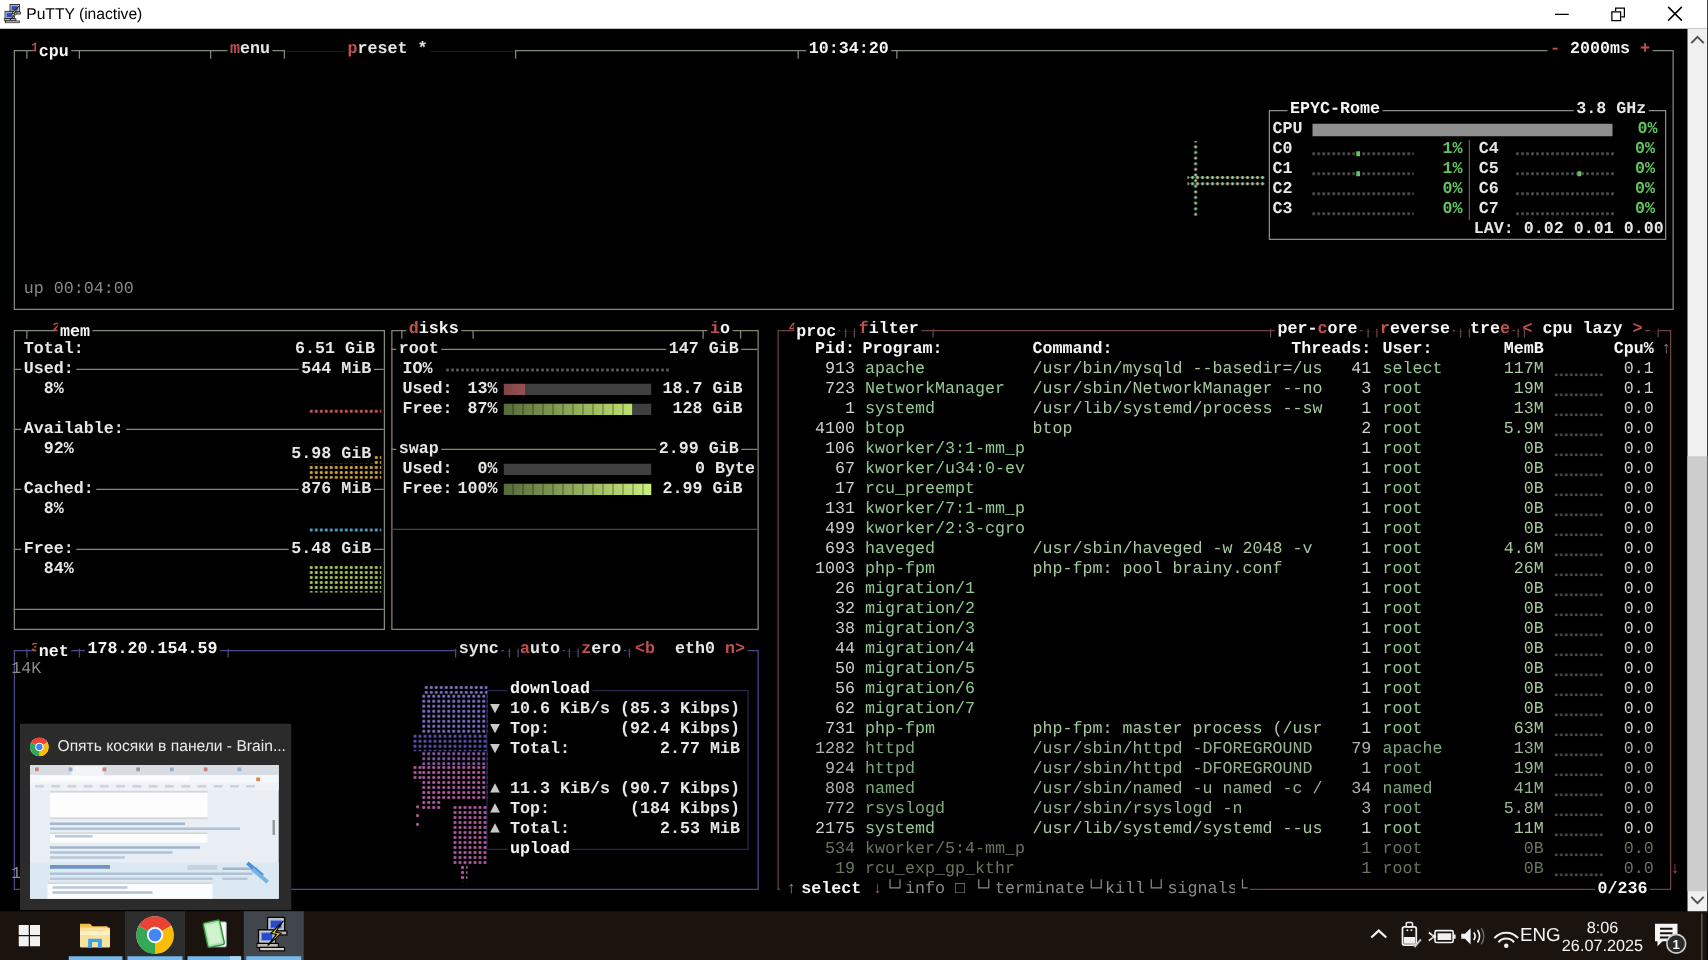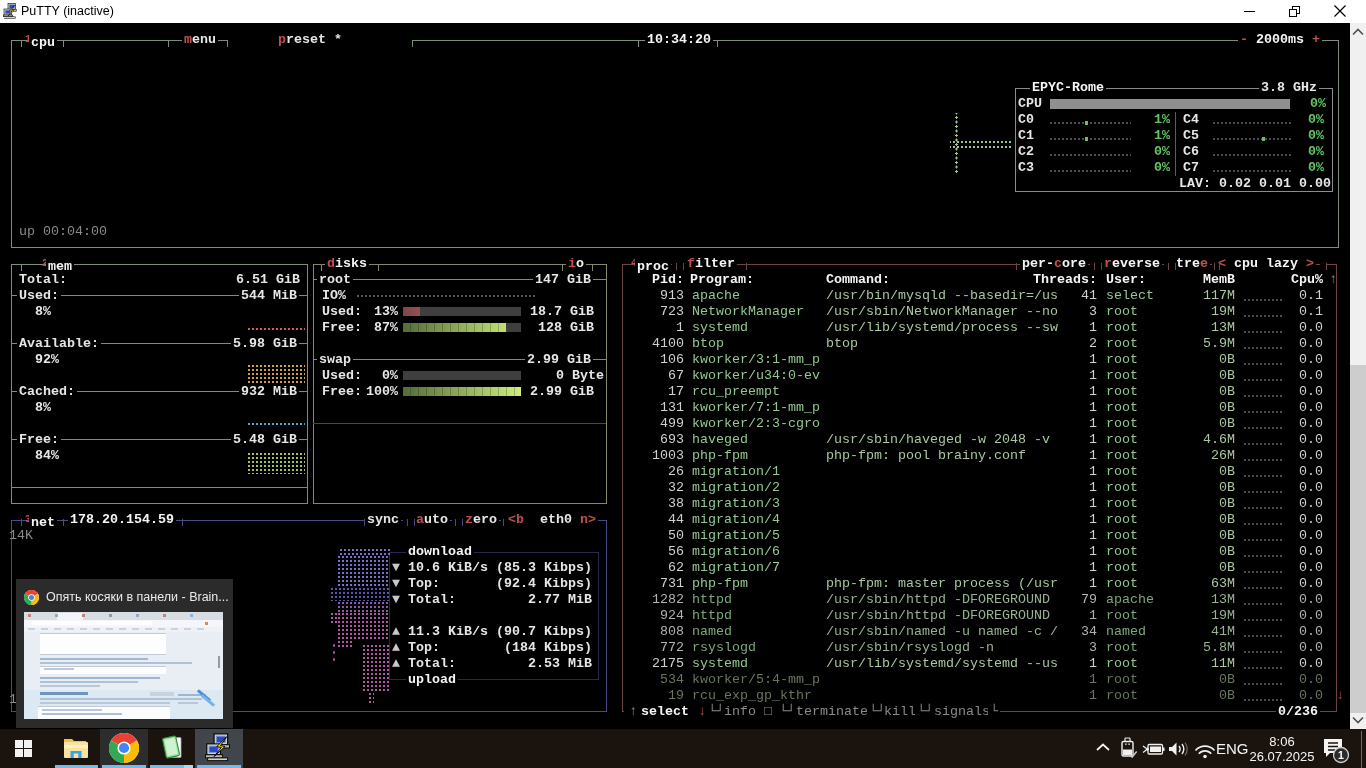--- a/index.html
+++ b/index.html
@@ -81,26 +81,26 @@
 <div style="position:absolute;left:63px;top:264px;width:1px;height:7px;background:#7d8e7d;z-index:2"></div>
 <div class="t w" style="position:absolute;left:19px;top:272px;;z-index:3">Total:</div>
 <div class="t w" style="position:absolute;left:236px;top:272px;;z-index:3">6.51 GiB</div>
 <div style="position:absolute;left:11px;top:295px;width:296px;height:1px;background:#7d8e7d;z-index:1"></div>
 <div class="t " style="position:absolute;left:19px;top:288px;;z-index:3"><span class="w bg">Used:</span></div>
 <div class="t " style="position:absolute;left:241px;top:288px;;z-index:3"><span class="w bg">544 MiB</span></div>
 <div class="t w" style="position:absolute;left:35px;top:304px;;z-index:3">8%</div>
 <div style="position:absolute;left:247px;top:327px;width:58px;height:4px;background-image:radial-gradient(circle,#cf5a5a 0 1px,transparent 1.4px);background-size:4px 4px;z-index:2"></div>
 <div style="position:absolute;left:11px;top:343px;width:296px;height:1px;background:#7d8e7d;z-index:1"></div>
 <div class="t " style="position:absolute;left:19px;top:336px;;z-index:3"><span class="w bg">Available:</span></div>
-<div class="t " style="position:absolute;left:233px;top:336px;;z-index:3"><span class="w bg">5.98 GiB</span></div>
+<div class="t " style="position:absolute;left:233px;top:356px;;z-index:3"><span class="w bg">5.98 GiB</span></div>
 <div class="t w" style="position:absolute;left:35px;top:352px;;z-index:3">92%</div>
 <div style="position:absolute;left:247px;top:364px;width:58px;height:19px;background-image:radial-gradient(circle,#cfa13d 0 1px,transparent 1.4px);background-size:4px 4px;z-index:2"></div>
 <div style="position:absolute;left:11px;top:391px;width:296px;height:1px;background:#7d8e7d;z-index:1"></div>
 <div class="t " style="position:absolute;left:19px;top:384px;;z-index:3"><span class="w bg">Cached:</span></div>
-<div class="t " style="position:absolute;left:241px;top:384px;;z-index:3"><span class="w bg">932 MiB</span></div>
+<div class="t " style="position:absolute;left:241px;top:384px;;z-index:3"><span class="w bg">876 MiB</span></div>
 <div class="t w" style="position:absolute;left:35px;top:400px;;z-index:3">8%</div>
 <div style="position:absolute;left:247px;top:422px;width:58px;height:4px;background-image:radial-gradient(circle,#4fa8cc 0 1px,transparent 1.4px);background-size:4px 4px;z-index:2"></div>
 <div style="position:absolute;left:11px;top:439px;width:296px;height:1px;background:#7d8e7d;z-index:1"></div>
 <div class="t " style="position:absolute;left:19px;top:432px;;z-index:3"><span class="w bg">Free:</span></div>
 <div class="t " style="position:absolute;left:233px;top:432px;;z-index:3"><span class="w bg">5.48 GiB</span></div>
 <div class="t w" style="position:absolute;left:35px;top:448px;;z-index:3">84%</div>
 <div style="position:absolute;left:247px;top:452px;width:58px;height:22px;background-image:radial-gradient(circle,#a3c356 0 1px,transparent 1.4px);background-size:4px 4px;z-index:2"></div>
 <div style="position:absolute;left:11px;top:487px;width:296px;height:1px;background:#7d8e7d;z-index:1"></div>
 <div class="t " style="position:absolute;left:327px;top:256px;;z-index:3"><span class="bg"><span class="r">d</span><span class="W">isks</span></span></div>
 <div class="t " style="position:absolute;left:568px;top:256px;;z-index:3"><span class="bg"><span class="r">i</span><span class="W">o</span></span></div>

